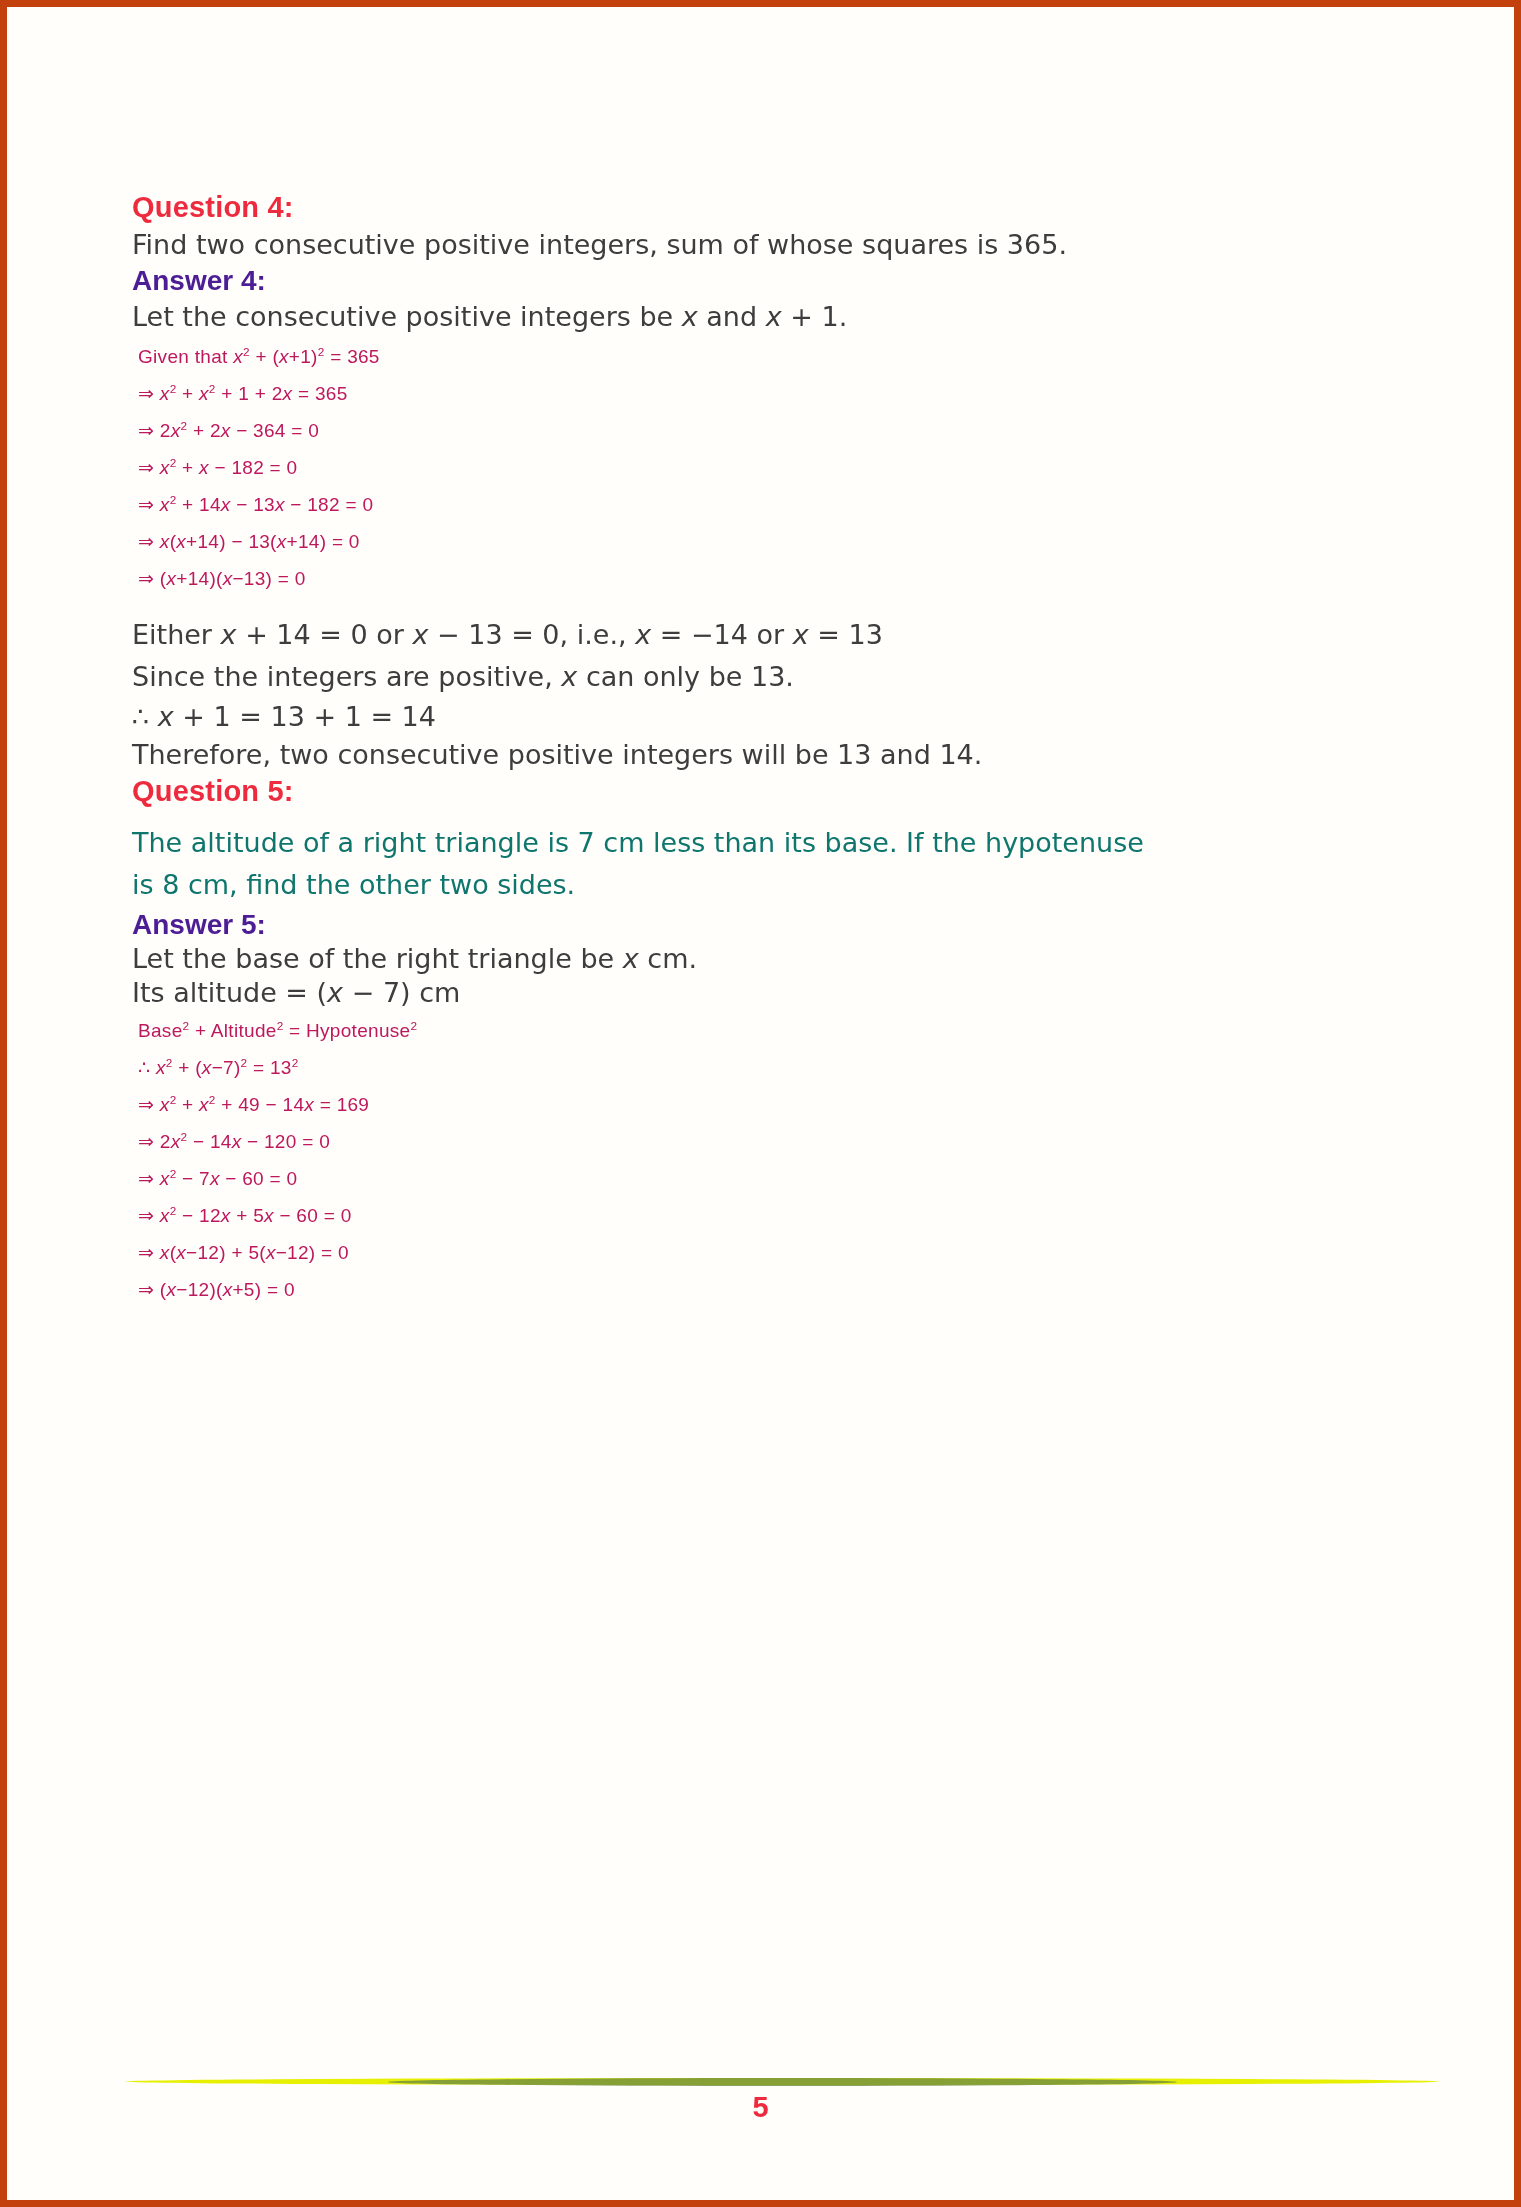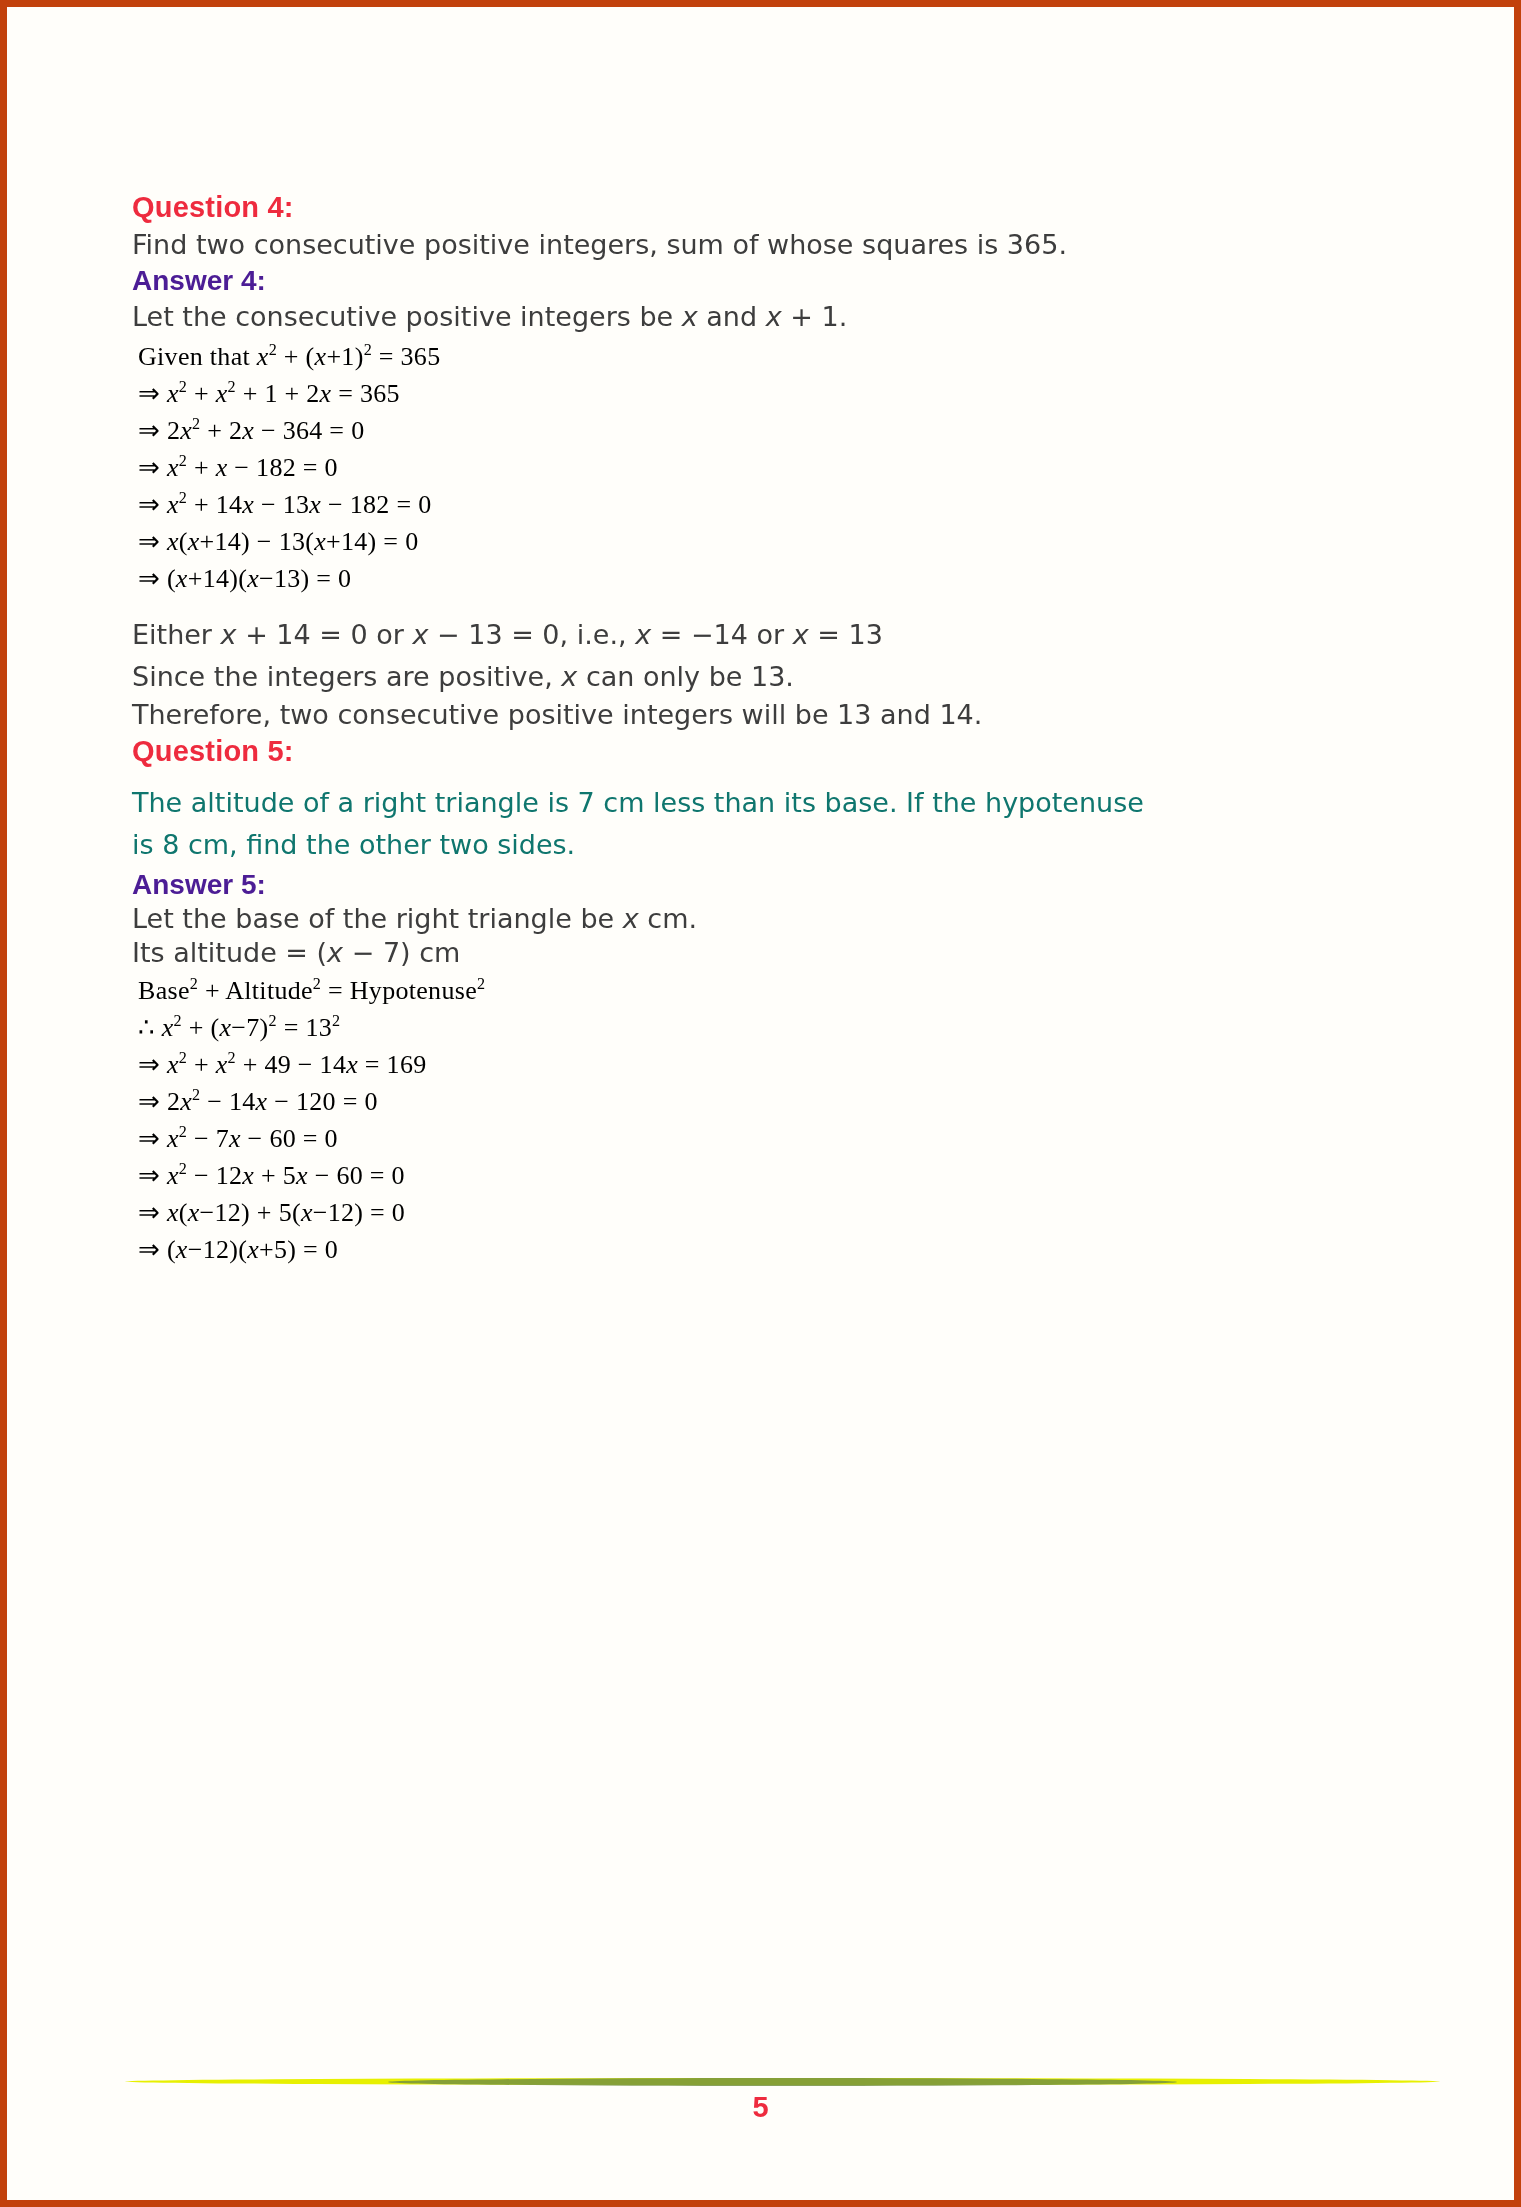--- a/index.html
+++ b/index.html
@@ -25,23 +25,23 @@
     color:#4c1d95;
   }
   .body-line {
     font-size:27px; line-height:38px; color:#3d3d3d;
   }
   .body-line i { font-style:italic; }
   .q5-line { font-size:27px; line-height:42px; color:#0f766e; }
 
   .math-block { margin-left:6px; }
   .math-line {
-    font-family:Liberation Serif, serif;
-    font-size:26px; line-height:37px;
-    color:#000000;
+    font-family:Liberation Sans, sans-serif;
+    font-size:19px; line-height:37px;
+    color:#be185d;
     letter-spacing:0.3px;
   }
   .math-line i { font-style:italic; }
   .math-line sup { font-size:0.62em; line-height:0; }
 
   
   .mt2{margin-top:2px;} .mt4{margin-top:4px;} .mt8{margin-top:19px;}
   .mt14{margin-top:14px;} .mt36{}
   .top-offset{margin-top:183px;}
 
@@ -79,20 +79,21 @@
       <div class="math-line">⇒ <i>x</i><sup>2</sup> + <i>x</i><sup>2</sup> + 1 + 2<i>x</i> = 365</div>
       <div class="math-line">⇒ 2<i>x</i><sup>2</sup> + 2<i>x</i> − 364 = 0</div>
       <div class="math-line">⇒ <i>x</i><sup>2</sup> + <i>x</i> − 182 = 0</div>
       <div class="math-line">⇒ <i>x</i><sup>2</sup> + 14<i>x</i> − 13<i>x</i> − 182 = 0</div>
       <div class="math-line">⇒ <i>x</i>(<i>x</i>+14) − 13(<i>x</i>+14) = 0</div>
       <div class="math-line">⇒ (<i>x</i>+14)(<i>x</i>−13) = 0</div>
     </div>
 
     <div class="body-line mt8">Either <i>x</i> + 14 = 0 or <i>x</i> − 13 = 0, i.e., <i>x</i> = −14 or <i>x</i> = 13</div>
     <div class="body-line mt4">Since the integers are positive, <i>x</i> can only be 13.</div>
+    <div class="body-line mt2">∴ <i>x</i> + 1 = 13 + 1 = 14</div>
     <div class="body-line">Therefore, two consecutive positive integers will be 13 and 14.</div>
 
     <div class="q-heading mt36">Question 5:</div>
     <div class="q5-line mt14">The altitude of a right triangle is 7 cm less than its base. If the hypotenuse</div>
     <div class="q5-line">is 8 cm, find the other two sides.</div>
     <div class="a-heading mt2">Answer 5:</div>
     <div class="body-line" style="line-height:34px;">Let the base of the right triangle be <i>x</i> cm.</div>
     <div class="body-line" style="line-height:34px;">Its altitude = (<i>x</i> − 7) cm</div>
 
     <div class="math-block mt2">

